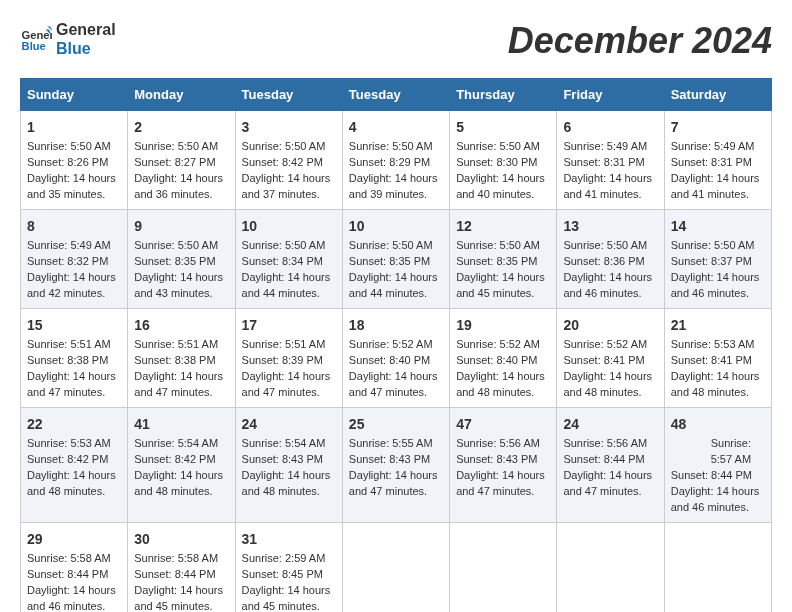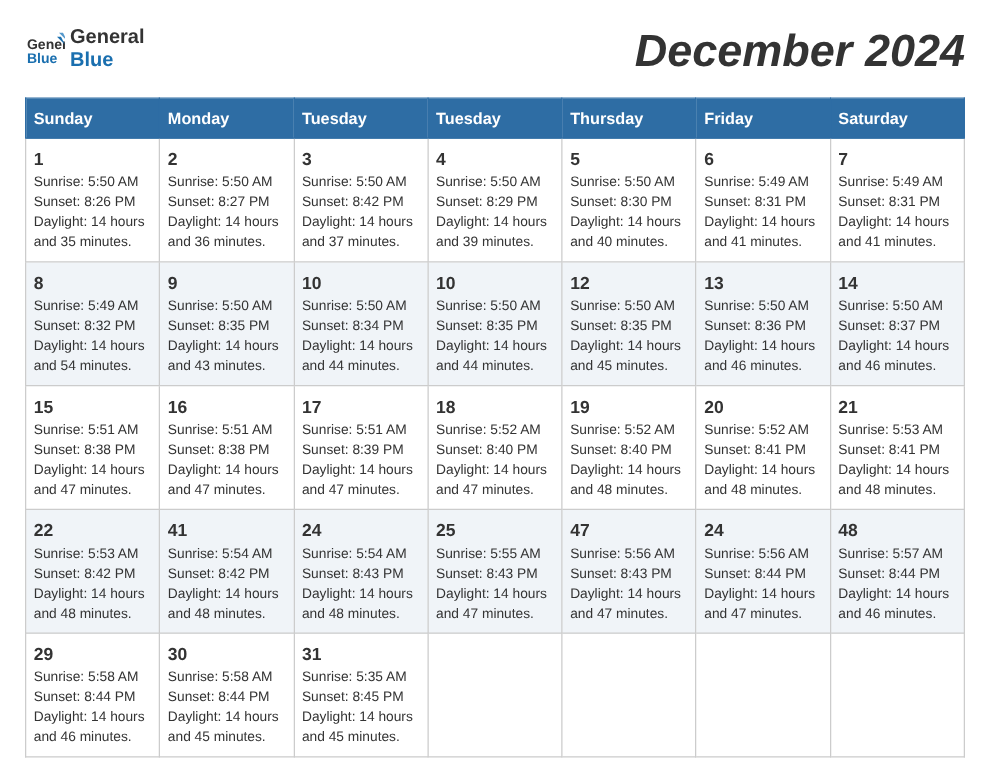--- a/index.html
+++ b/index.html
@@ -161,21 +161,21 @@
           <span style="display: block;">Daylight: 14 hours</span>
           <span style="display: block;">and 41 minutes.</span>
         </td>
       </tr>
       <tr>
         <td>
           <span class="day-num">8</span>
           <span style="display: block;">Sunrise: 5:49 AM</span>
           <span style="display: block;">Sunset: 8:32 PM</span>
           <span style="display: block;">Daylight: 14 hours</span>
-          <span style="display: block;">and 54 minutes.</span>
+          <span style="display: block;">and 42 minutes.</span>
         </td>
         <td>
           <span class="day-num">9</span>
           <span style="display: block;">Sunrise: 5:50 AM</span>
           <span style="display: block;">Sunset: 8:35 PM</span>
           <span style="display: block;">Daylight: 14 hours</span>
           <span style="display: block;">and 43 minutes.</span>
         </td>
         <td>
           <span class="day-num">10</span>
@@ -302,21 +302,21 @@
         </td>
         <td>
           <span class="day-num">24</span>
           <span style="display: block;">Sunrise: 5:56 AM</span>
           <span style="display: block;">Sunset: 8:44 PM</span>
           <span style="display: block;">Daylight: 14 hours</span>
           <span style="display: block;">and 47 minutes.</span>
         </td>
         <td>
           <span class="day-num">48</span>
-          <span style="display: block;">Sunrise: 5:57 AM</span>
+          <span style="display: block; margin-left: 40px;">Sunrise: 5:57 AM</span>
           <span style="display: block;">Sunset: 8:44 PM</span>
           <span style="display: block;">Daylight: 14 hours</span>
           <span style="display: block;">and 46 minutes.</span>
         </td>
       </tr>
       <tr>
         <td>
           <span class="day-num">29</span>
           <span style="display: block;">Sunrise: 5:58 AM</span>
           <span style="display: block;">Sunset: 8:44 PM</span>
@@ -325,21 +325,21 @@
         </td>
         <td>
           <span class="day-num">30</span>
           <span style="display: block;">Sunrise: 5:58 AM</span>
           <span style="display: block;">Sunset: 8:44 PM</span>
           <span style="display: block;">Daylight: 14 hours</span>
           <span style="display: block;">and 45 minutes.</span>
         </td>
         <td>
           <span class="day-num">31</span>
-          <span style="display: block;">Sunrise: 5:35 AM</span>
+          <span style="display: block;">Sunrise: 2:59 AM</span>
           <span style="display: block;">Sunset: 8:45 PM</span>
           <span style="display: block;">Daylight: 14 hours</span>
           <span style="display: block;">and 45 minutes.</span>
         </td>
         <td class="empty"></td>
         <td class="empty"></td>
         <td class="empty"></td>
         <td class="empty"></td>
       </tr>
     </tbody>

